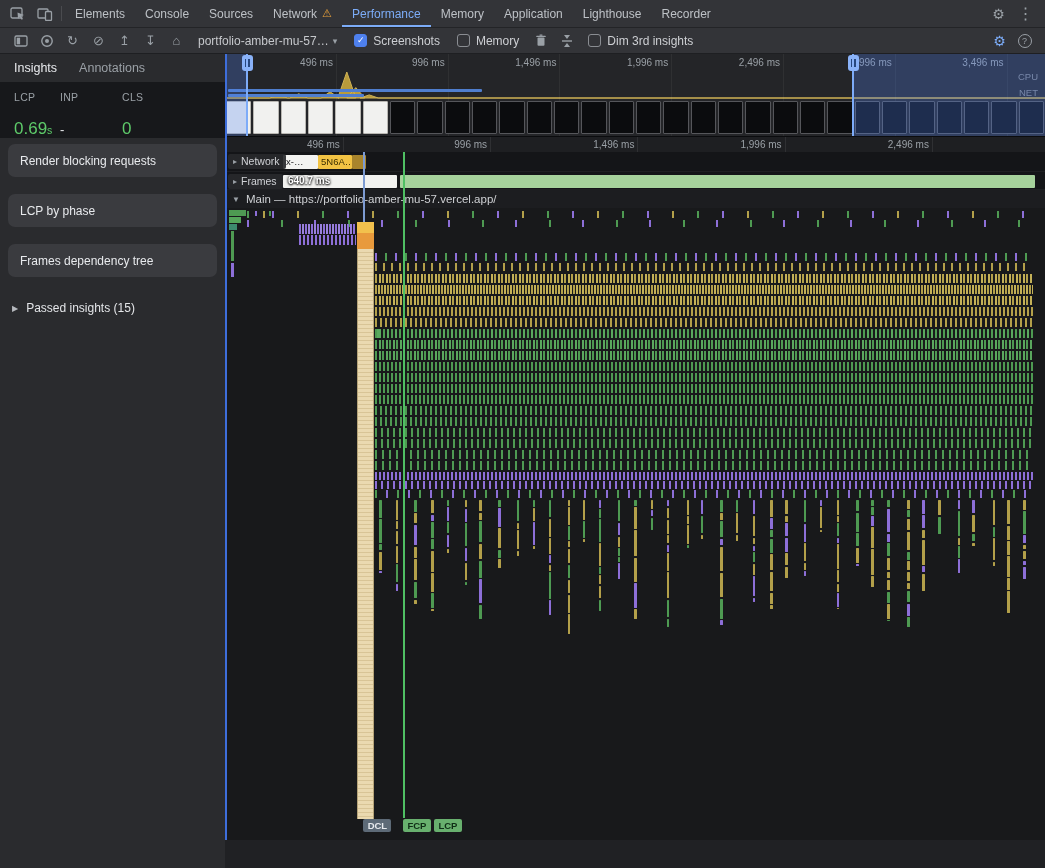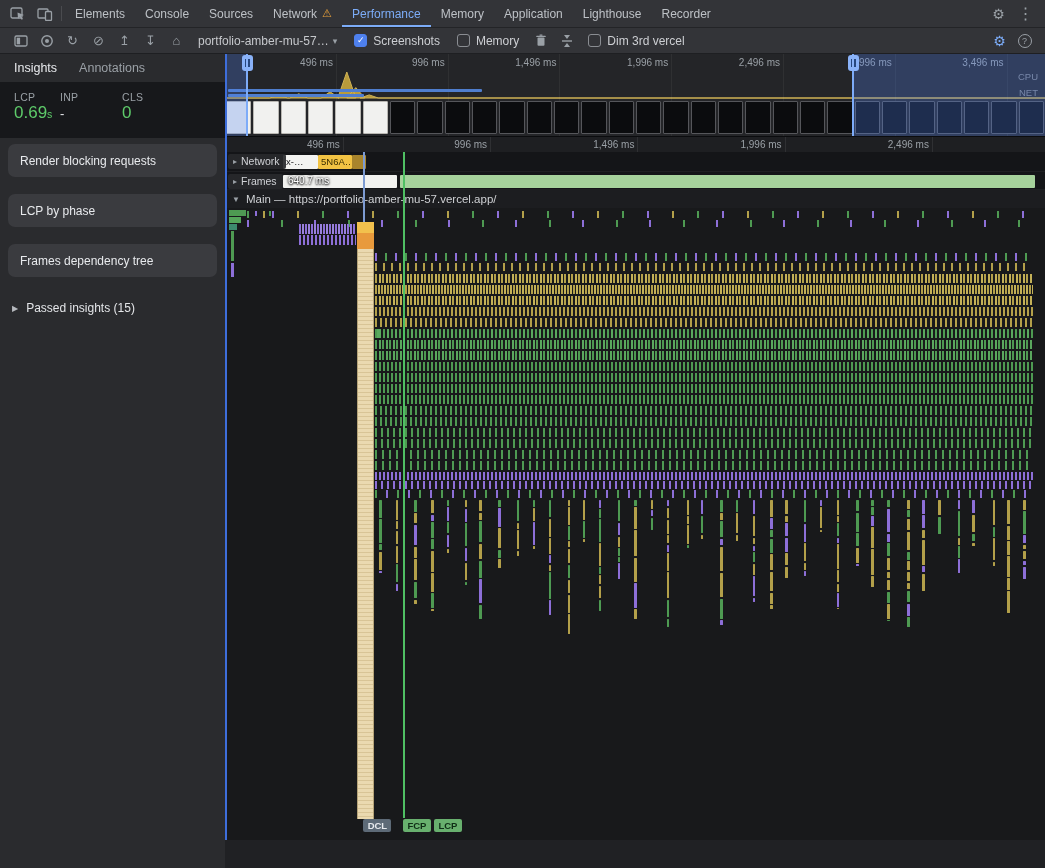--- a/index.html
+++ b/index.html
@@ -40,21 +40,21 @@
   
   .content { flex:1; display:flex; min-height:0; }
 
   
   .sidebar { width:225px; flex:0 0 225px; background:#2a2b2e; display:flex; flex-direction:column; }
   .sb-tabs { height:28px; display:flex; align-items:center; gap:22px; padding-left:14px; font-size:12.5px; flex:0 0 28px; }
   .sb-tab { color:#9aa0a6; } .sb-tab.active { color:#e8eaed; }
   .metrics { height:56px; flex:0 0 56px; background:#17181b; padding:9px 0 0 14px; }
   .m-row { display:grid; grid-template-columns:46px 62px 60px; align-items:baseline; }
   .m-h { font-size:10.5px; color:#9aa0a6; letter-spacing:0.3px; }
-  .m-vals { margin-top:0; }
+  .m-vals { margin-top:16px; }
   .m-v { font-size:17px; color:#5ecb6a; white-space:nowrap; }
   .m-v .unit { font-size:10.5px; }
   .m-v.plain { font-size:13px; color:#e8eaed; }
   .cards { padding:6px 8px 0 8px; }
   .card { height:33px; border-radius:7px; background:#3a3b3f; display:flex; align-items:center; padding:0 12px; font-size:12px; color:#e8eaed; margin-bottom:17px; }
   .passed { display:flex; align-items:center; gap:8px; padding:7px 0 0 12px; font-size:12px; color:#e3e5e8; }
   .passed .arr { font-size:8px; color:#b6b9be; }
 
   
   .timeline { position:relative; width:820px; flex:0 0 820px; background:#202124; overflow:hidden; }
@@ -78,21 +78,21 @@
   .mrtick { position:absolute; top:0; width:1px; height:16px; background:rgba(255,255,255,0.08); }
   .mrlabel { position:absolute; top:2px; font-size:10px; color:#9aa0a6; transform:translateX(-100%); white-space:nowrap; }
 
   .track { position:absolute; left:0; width:820px; background:#141518; border-bottom:1px solid rgba(255,255,255,0.05); }
   .net-track { top:98px; height:20px; }
   .frames-track { top:118px; height:18px; }
   .track-badge { position:absolute; left:3px; top:2px; background:rgba(40,41,45,0.92); border-radius:2px; padding:1px 6px 2px 5px; font-size:10.5px; color:#d0d2d6; display:flex; align-items:center; gap:4px; z-index:4; white-space:nowrap; }
   .track-badge .tri { font-size:8px; color:#9aa0a6; }
   .req { position:absolute; top:3px; height:14px; font-size:9.5px; line-height:14px; padding-left:3px; overflow:hidden; white-space:nowrap; border-radius:1px; }
   .frame-block { position:absolute; top:3px; height:13px; border-radius:1px; }
-  .frame-dur { position:absolute; left:63px; top:3px; font-size:10px; color:#fff; text-shadow:0 1px 2px #000, 0 0 3px #000; z-index:5; }
+  .frame-dur { position:absolute; left:63px; top:3px; font-size:10px; color:#fff; text-shadow:0 1px 2px #000, 0 0 3px #000; z-index:5;font-weight:bold; }
 
   .main-header { position:absolute; left:0; top:136px; width:820px; height:18px; background:#1c1d20; font-size:11.5px; color:#cfd1d4; display:flex; align-items:center; gap:6px; padding-left:7px; }
   .main-header .tri { font-size:8px; color:#9aa0a6; }
 
   .flame { position:absolute; left:0; top:154px; width:820px; height:632px; background:#18191b; overflow:hidden; }
   .band { position:absolute; }
   .colseg { position:absolute; border-radius:0.5px; }
   .lt-seg { position:absolute; }
   .marker-line { position:absolute; width:1.5px; z-index:8; }
   .marker-badge { position:absolute; top:765px; width:28px; height:13px; border-radius:2px; font-size:9.5px; display:flex; align-items:center; justify-content:center; z-index:9; font-weight:bold; }
@@ -192,21 +192,21 @@
     </span>
     <span class="tbtn">
       <svg width="12" height="14" viewBox="0 0 12 14">
           <polygon points="3,1 9,1 6,5" fill="#9aa0a6"></polygon>
           <rect x="1" y="6.3" width="10" height="1.4" fill="#9aa0a6"></rect>
           <polygon points="3,13 9,13 6,9" fill="#9aa0a6"></polygon>
         </svg>
     </span>
     <label class="cb">
       <span class="box"></span>
-      <span>Dim 3rd vercel</span>
+      <span>Dim 3rd insights</span>
     </label>
     <div class="pt-right">
       <span class="tbtn gear-blue">⚙</span>
       <span class="tbtn">
           <span class="helpc">?</span>
         </span>
     </div>
   </div>
 
   <div class="content">

